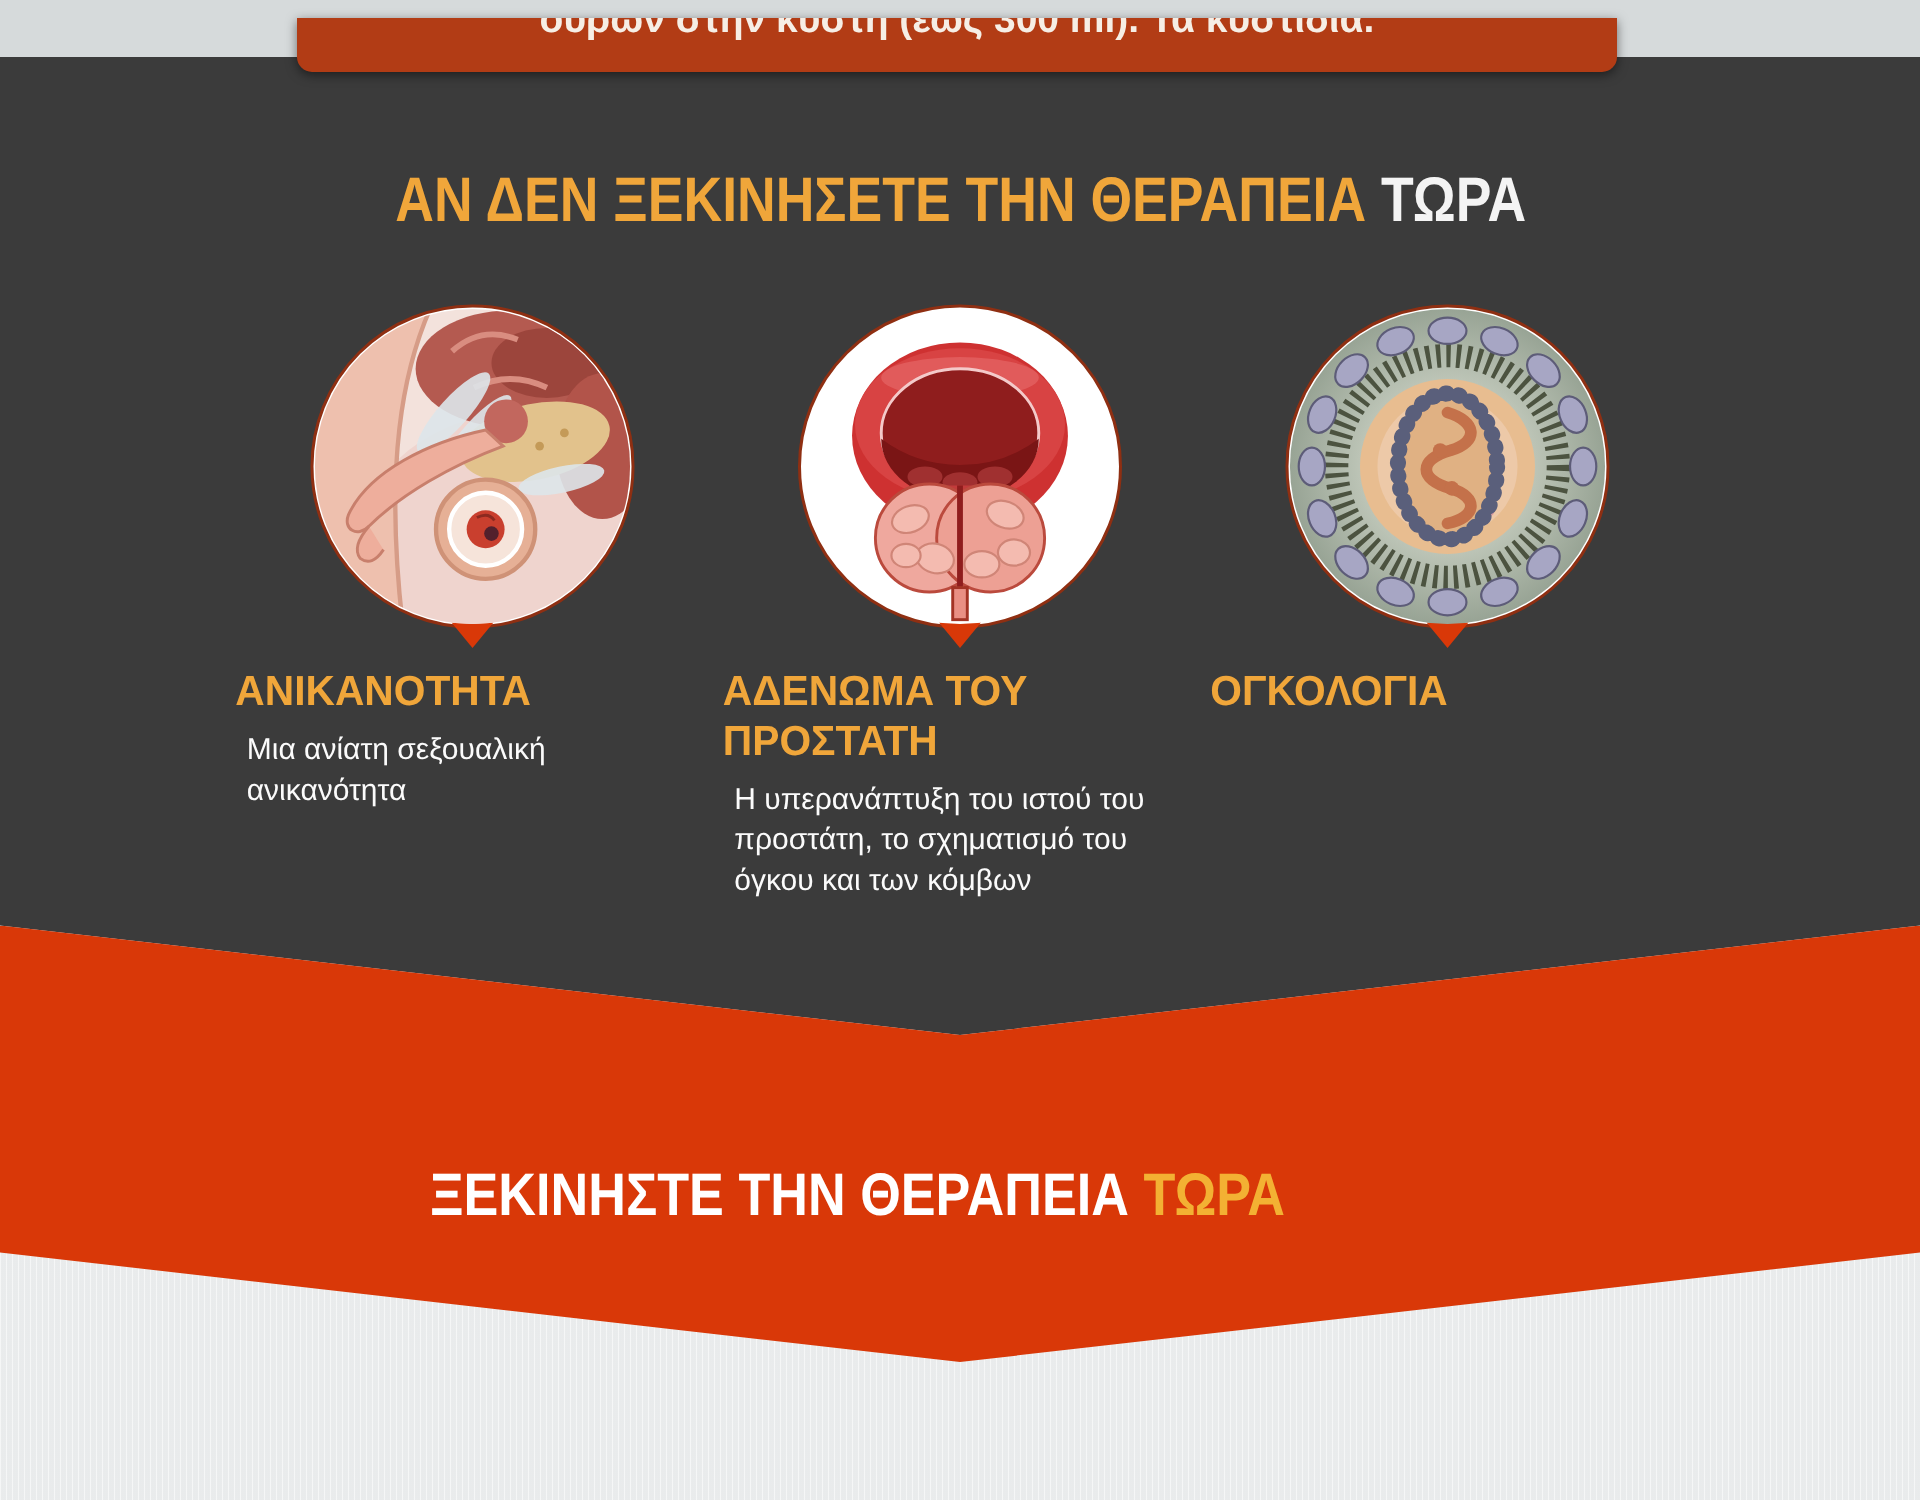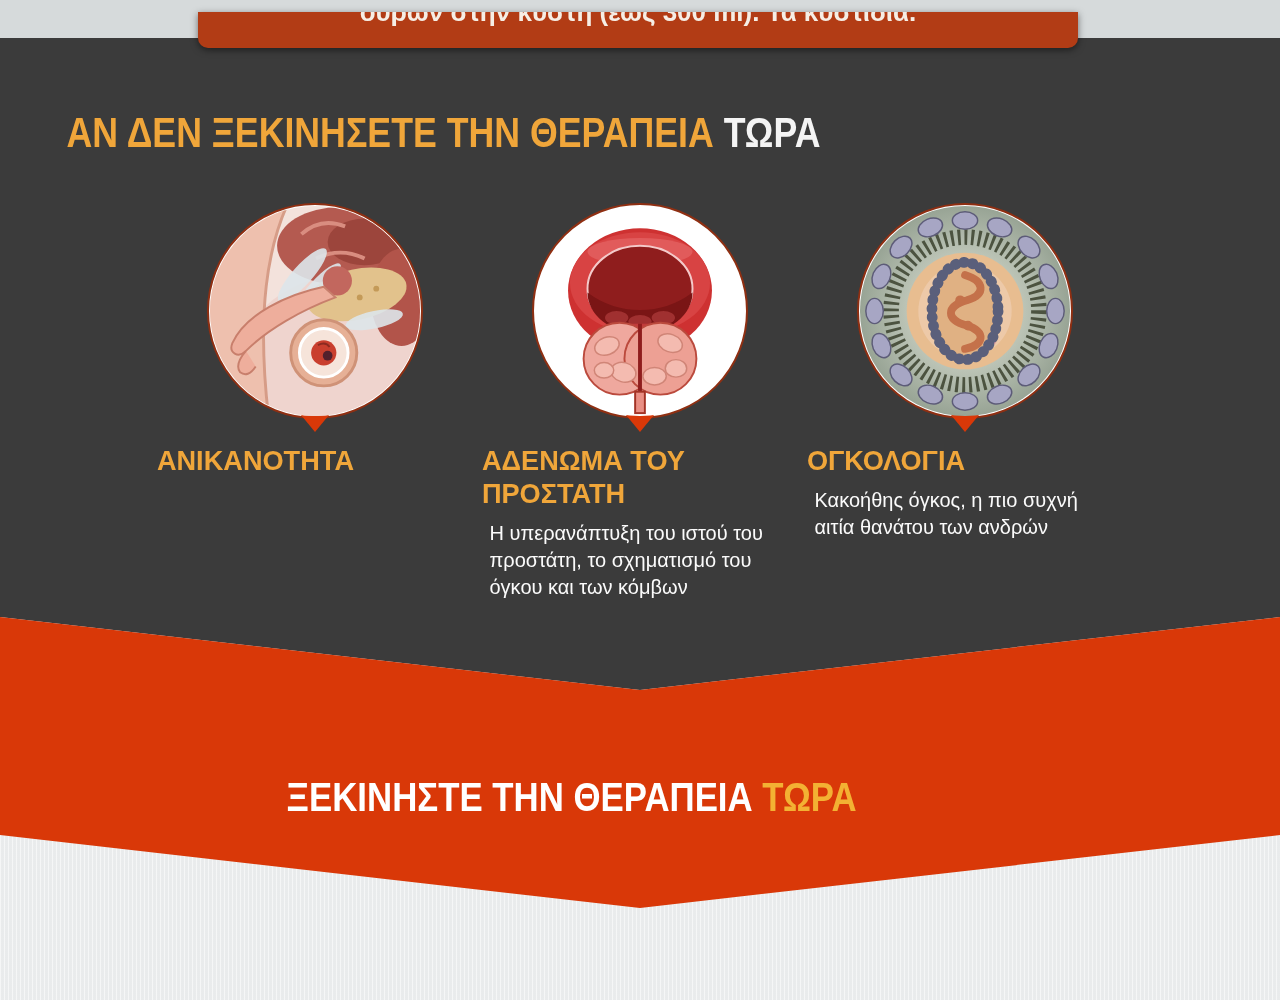--- a/index.html
+++ b/index.html
@@ -22,21 +22,21 @@
   .banner-box {
     position:absolute; left:198px; top:12px; width:880px; height:36px;
     background:#b23c15; border-radius:0 0 10px 10px; overflow:hidden;
     box-shadow:0 2px 7px rgba(0,0,0,.5);
   }
   .banner-text {
     margin-top:-13px; font-size:26px; line-height:26px; font-weight:600;
     color:#f6eee5; text-align:center; white-space:nowrap;
   }
   .warning-heading {
-    position:absolute; top:110px; left:0; width:1280px; margin:0; 
+    position:absolute; top:110px; left:0; width:1280px; margin:0; text-align:center;
     font-size:42px; line-height:46px; font-weight:bold; color:#f0a63a;
   }
   .squeeze { display:inline-block; transform:scaleX(.85); transform-origin:center; white-space:nowrap; }
   .white { color:#f4f4f4; }
   .yellow { color:#f3b133; }
   .columns { position:absolute; top:203px; left:152px; width:975px; display:flex; }
   .column { width:325px; text-align:left; }
   .circle {
     width:216px; height:216px; margin:0 auto; border-radius:50%;
     overflow:hidden; border:2px solid #8f2f12; background:#fff;
@@ -107,20 +107,21 @@
             <circle cx="118" cy="152" r="34" fill="#e6b096" stroke="#cf9277" stroke-width="3"></circle>
             <circle cx="118" cy="152" r="25" fill="#f6e4da" stroke="#ffffff" stroke-width="3"></circle>
             <circle cx="118" cy="152" r="13" fill="#c93f2e"></circle>
             <circle cx="122" cy="155" r="5" fill="#53202c"></circle>
             <path d="M112,144 q8,-4 12,2" stroke="#8c2a20" stroke-width="2" fill="none"></path>
           </g>
         </svg>
       </div>
       <div class="pin"></div>
       <h2 class="col-title">ΑΝΙΚΑΝΟΤΗΤΑ</h2>
+      <p class="col-desc">Μια ανίατη σεξουαλική ανικανότητα</p>
     </div>
 
     <div class="column">
       <div class="circle">
         <svg viewBox="0 0 218 218">
           <defs>
               <clipPath id="c2">
                 <circle cx="109" cy="109" r="108"></circle>
               </clipPath>
             </defs>
@@ -228,21 +229,20 @@
               <circle cx="138" cy="140" r="3" fill="#d89aa0"></circle>
             <ellipse cx="109" cy="109" rx="34" ry="50" fill="#e0b183" stroke="#5a5f7b" stroke-width="11" stroke-dasharray="1 8" stroke-linecap="round"></ellipse>
             <path d="M109,72 c20,6 22,20 2,26 c-22,6 -22,20 0,26 c20,6 18,20 -2,24" stroke="#c4714a" stroke-width="8" fill="none" stroke-linecap="round"></path>
             <circle cx="104" cy="98" r="5" fill="#c4714a"></circle>
               <circle cx="112" cy="124" r="5" fill="#c4714a"></circle>
           </g>
         </svg>
       </div>
       <div class="pin"></div>
       <h2 class="col-title">ΟΓΚΟΛΟΓΙΑ</h2>
-      <p class="col-desc">Κακοήθης όγκος, η πιο συχνή αιτία θανάτου των ανδρών</p>
     </div>
 
   </div>
 
   <div class="cta">
     <div><span class="squeeze"><span>ΞΕΚΙΝΗΣΤΕ ΤΗΝ ΘΕΡΑΠΕΙΑ </span><span class="yellow">ΤΩΡΑ</span></span></div>
   </div>
 
 </div>
 

